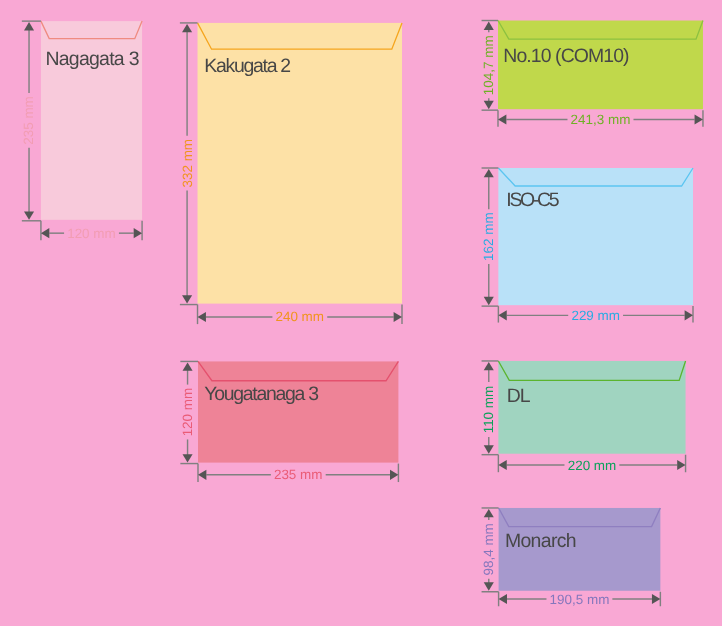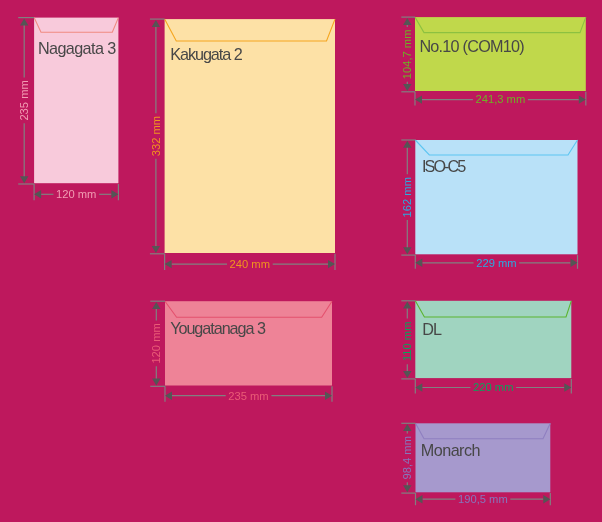--- a/index.html
+++ b/index.html
@@ -1,15 +1,15 @@
 <!DOCTYPE html>
 <html><head><meta charset="utf-8"><title>Envelopes</title>
 <style>
 html,body{margin:0;padding:0;background:#ffffff;}
-#stage{position:relative;width:602px;height:522px;background:#be185d;overflow:hidden;}
+#stage{position:relative;width:602px;height:522px;background:#f9a8d4;overflow:hidden;}
 text{font-family:"Liberation Sans",sans-serif;}
 .title{font-size:16.2px;fill:#474747;}
 .dim{font-size:11.2px;}
 </style></head><body>
 
 <div id="stage">
 <svg width="602" height="522" viewBox="0 0 602 522">
 
 <rect x="34.1" y="17.6" width="84.3" height="165.6" fill="#f8cadb"></rect>
 

